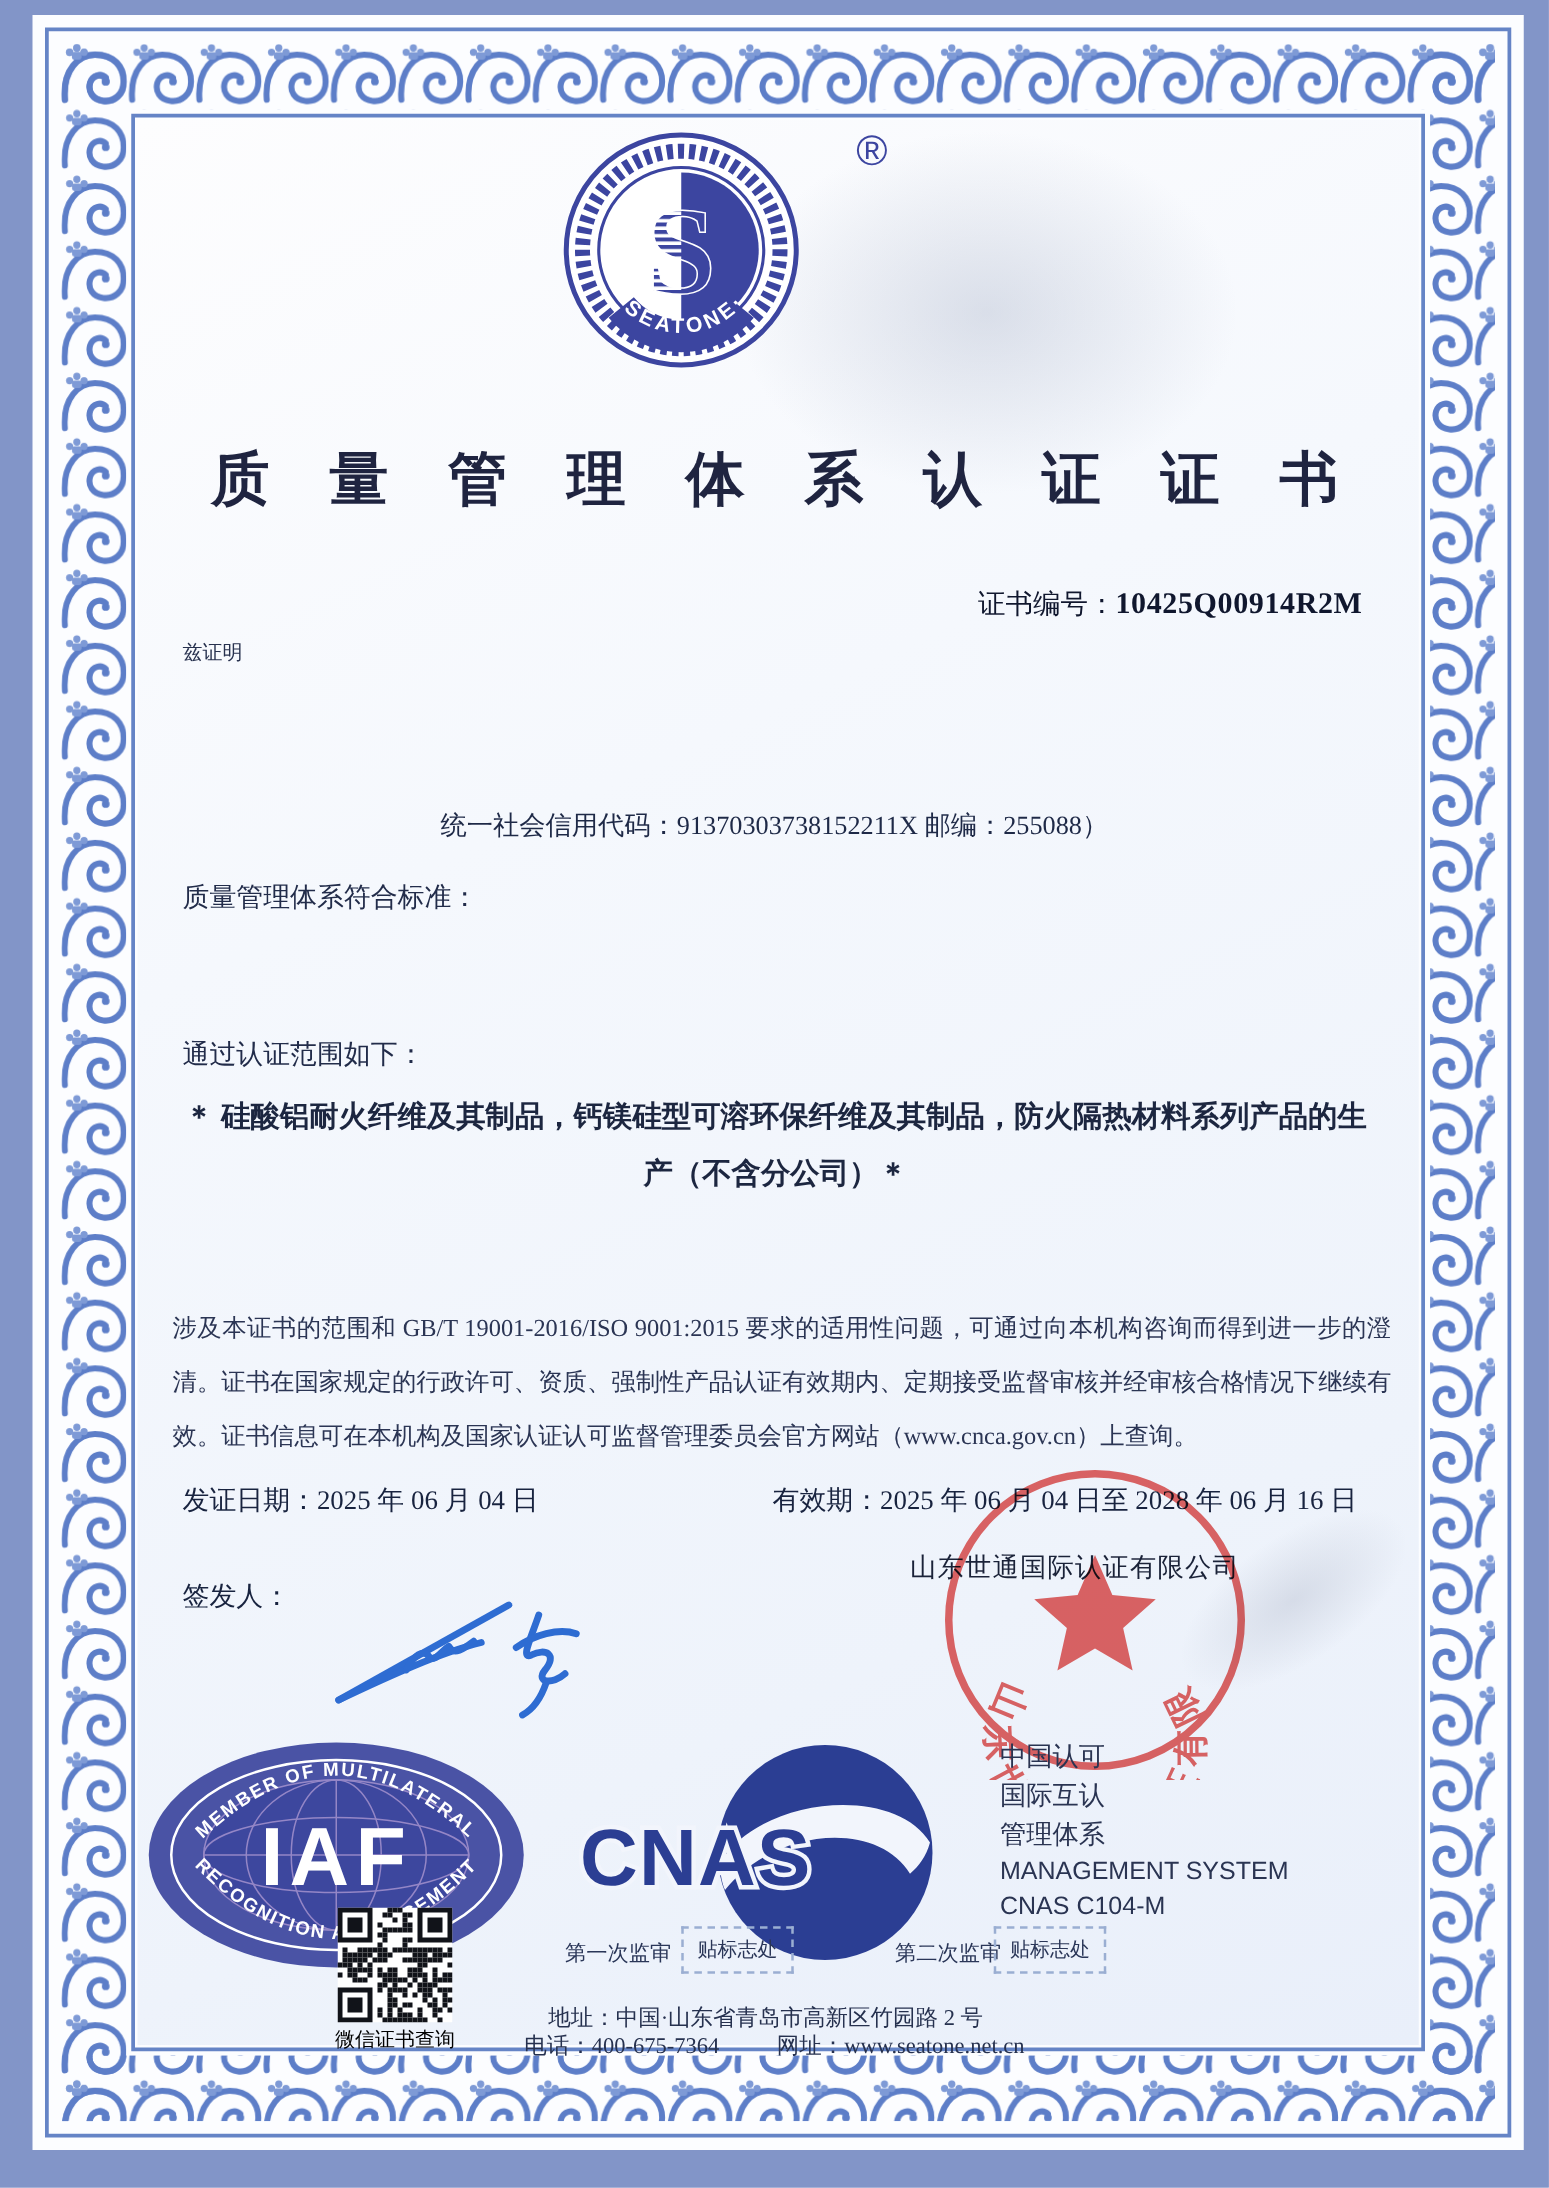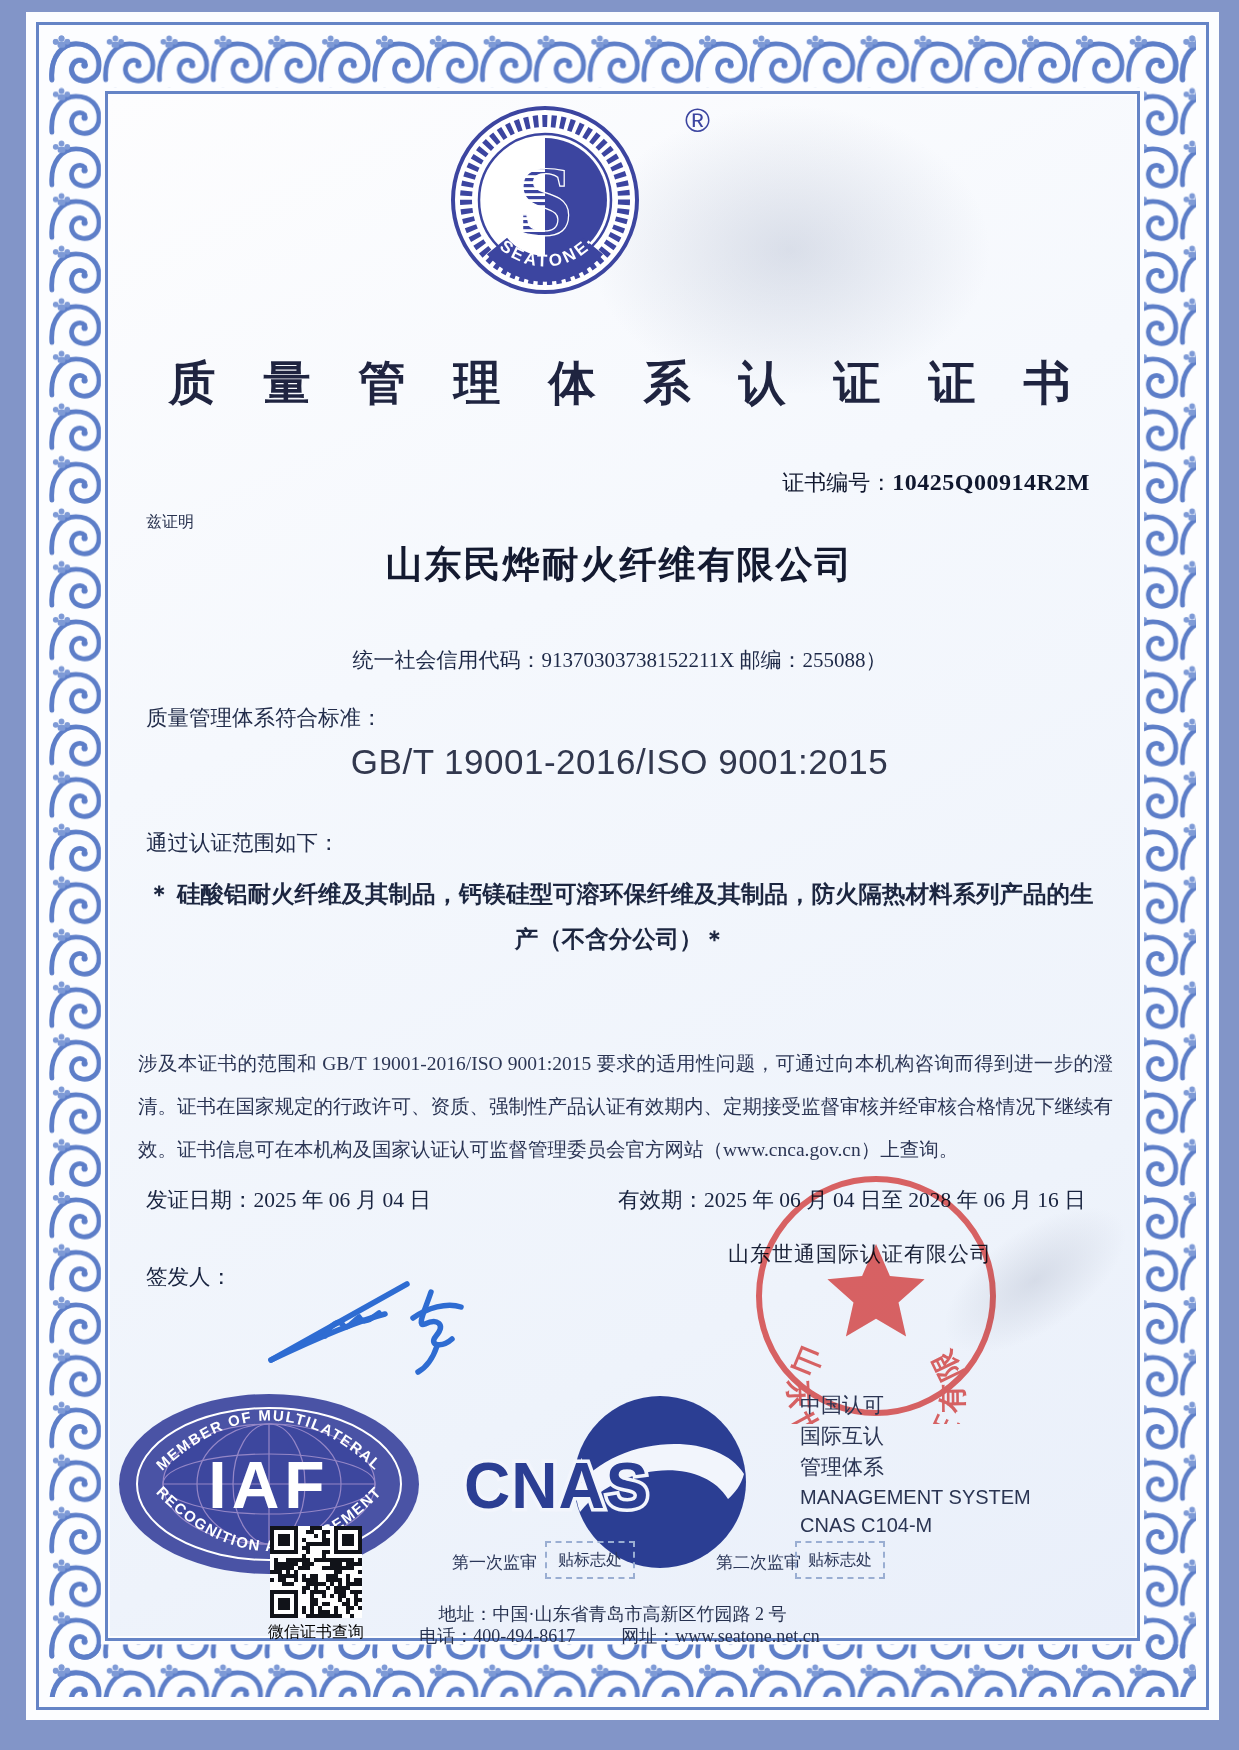--- a/index.html
+++ b/index.html
@@ -115,25 +115,23 @@
     <text x="255" y="40" font-size="34" fill="#3c45a0">®</text>
   </svg>
 
   <div class="abs title">质量管理体系认证证书</div>
 
   <div class="abs certno">
     <span>证书编号：</span><b>10425Q00914R2M</b>
   </div>
 
   <div class="abs hereby">兹证明</div>
-  <div class="abs company">山东民烨耐火纤维有限公司</div>
   <div class="abs addr2">统一社会信用代码：91370303738152211X 邮编：255088）</div>
 
   <div class="abs stdlabel">质量管理体系符合标准：</div>
-  <div class="abs standard">GB/T 19001-2016/ISO 9001:2015</div>
 
   <div class="abs scopelabel">通过认证范围如下：</div>
   <div class="abs scope">＊ 硅酸铝耐火纤维及其制品，钙镁硅型可溶环保纤维及其制品，防火隔热材料系列产品的生产（不含分公司）＊</div>
 
   <div class="abs notice">涉及本证书的范围和 GB/T 19001-2016/ISO 9001:2015 要求的适用性问题，可通过向本机构咨询而得到进一步的澄清。证书在国家规定的行政许可、资质、强制性产品认证有效期内、定期接受监督审核并经审核合格情况下继续有效。证书信息可在本机构及国家认证认可监督管理委员会官方网站（www.cnca.gov.cn）上查询。</div>
 
   <div class="abs daterow-l">
     <span>发证日期：</span><span>2025 年 06 月 04 日</span>
   </div>
   <div class="abs daterow-r">
@@ -406,16 +404,16 @@
   <div class="sticker s1">
     <span>贴标志处</span>
   </div>
   <div class="abs audit-label2">第二次监审</div>
   <div class="sticker s2">
     <span>贴标志处</span>
   </div>
 
   <div class="abs f-addr">地址：中国·山东省青岛市高新区竹园路 2 号</div>
   <div class="abs f-contact">
-    <span>电话：400-494-8617</span><span class="gap"></span><span>网址：www.seatone.net.cn</span>
+    <span>电话：400-675-7364</span><span class="gap"></span><span>网址：www.seatone.net.cn</span>
   </div>
 
 </div>
 
 </body></html>

